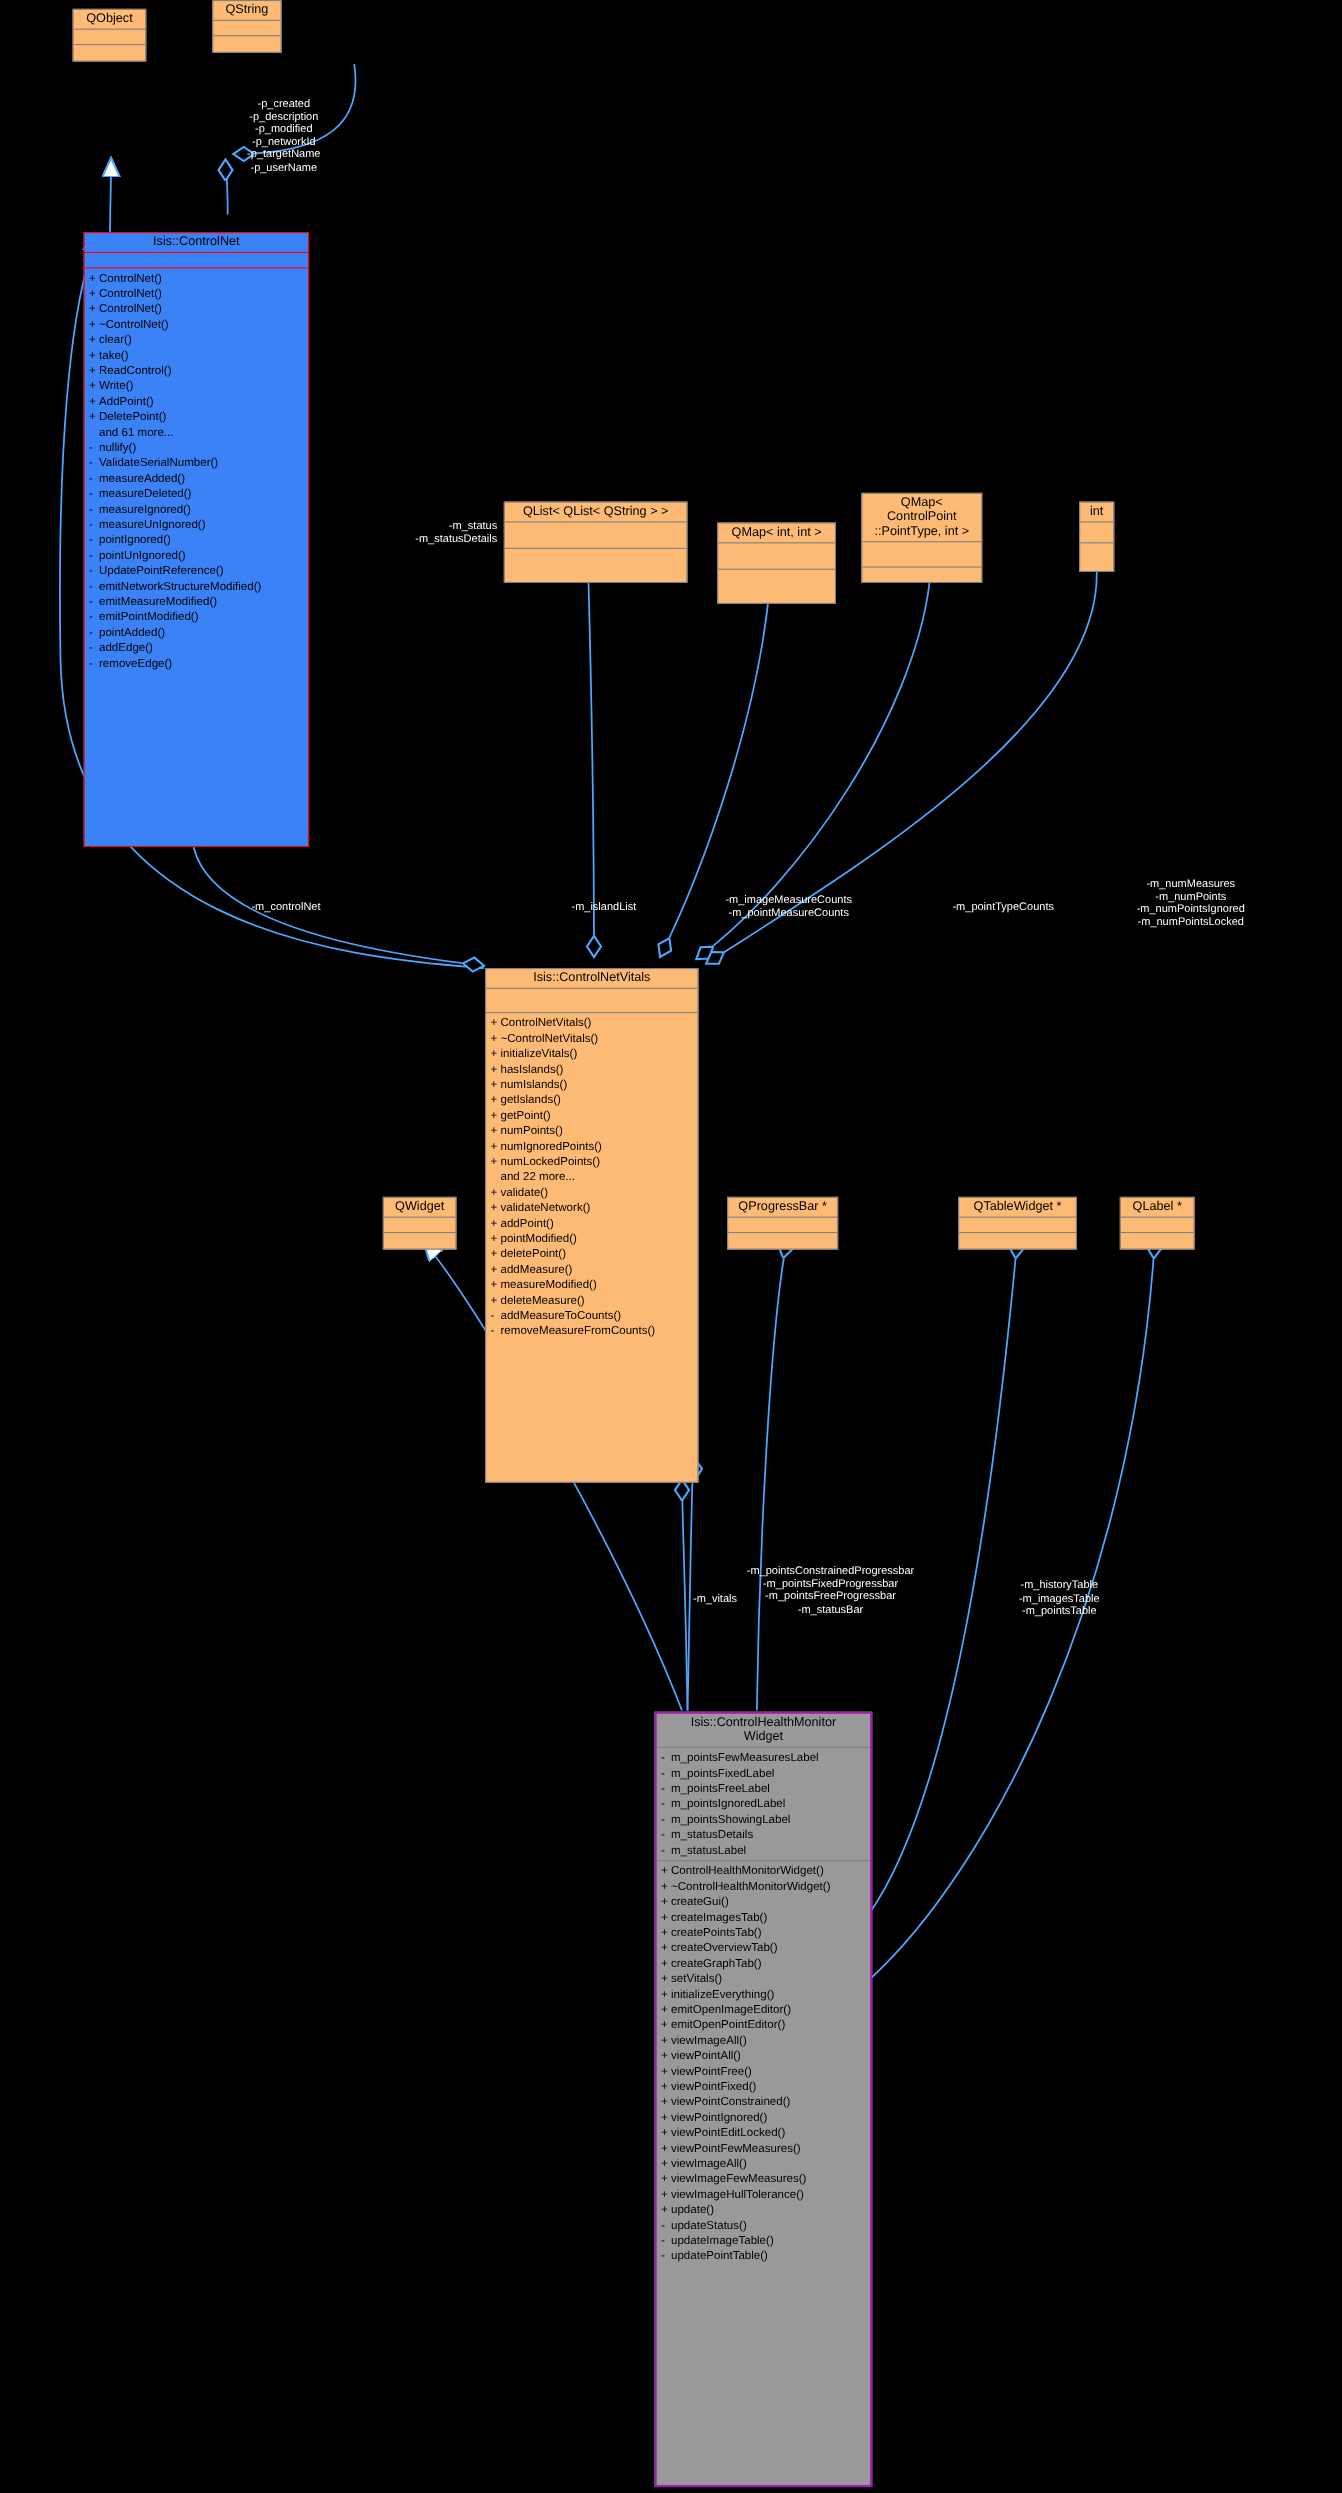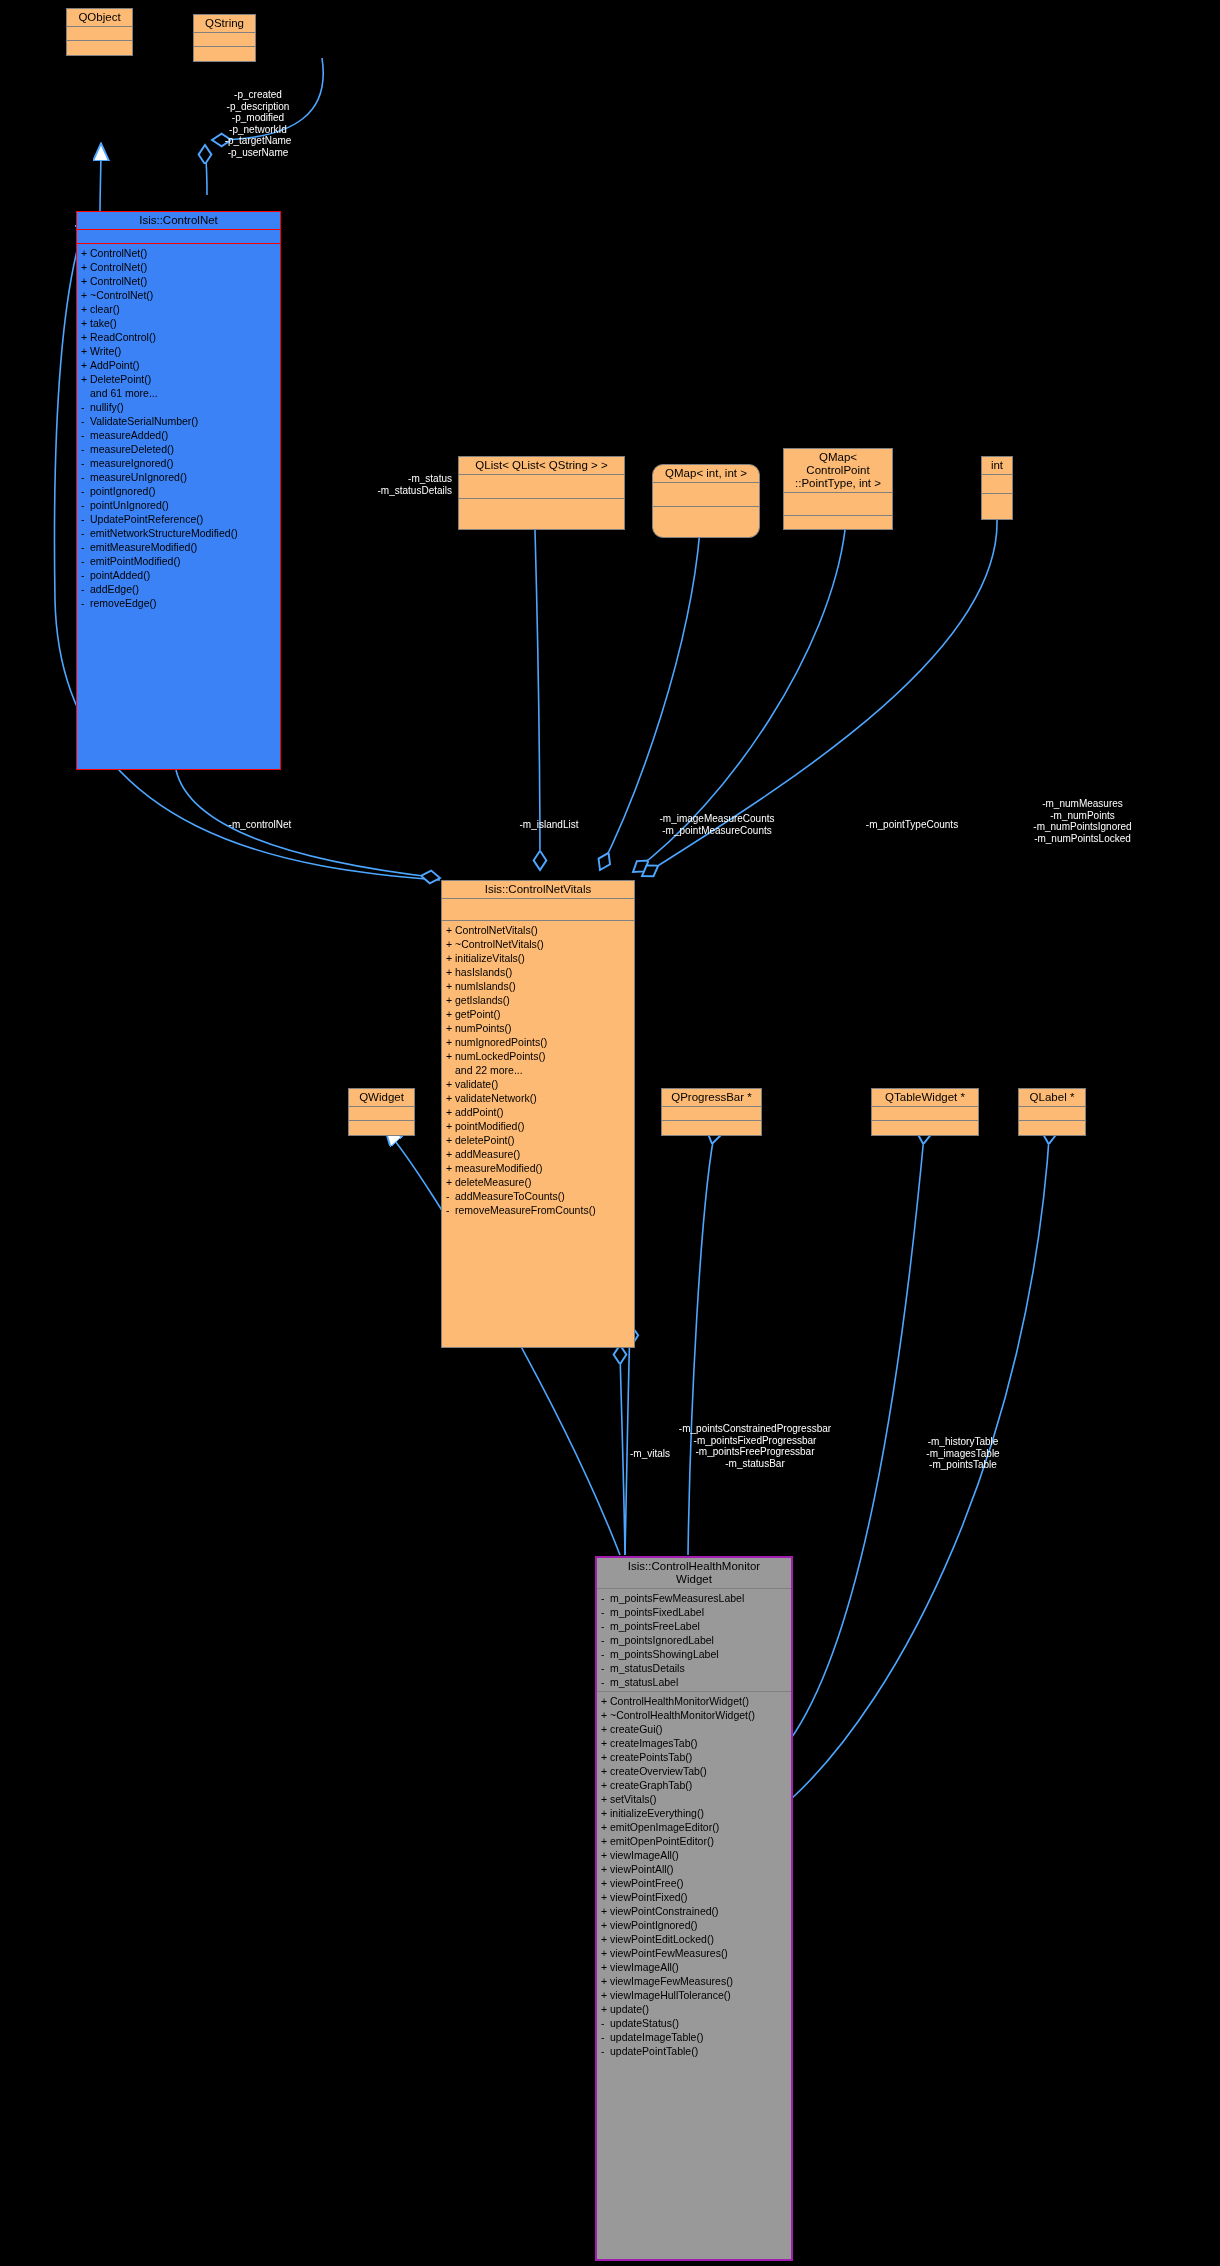--- a/index.html
+++ b/index.html
@@ -131,21 +131,21 @@
       <path d="M790,1800 C900,1700 1030,1450 1050,1125" marker-end="url(#diamondOpen)"></path>
     </g>
   </svg>
 
   <div class="node" style="left:66px; top:8px; width:67px; height:48px;">
     <div class="title">QObject</div>
     <div class="compartment empty-box"></div>
     <div class="compartment empty-box"></div>
   </div>
 
-  <div class="node" style="left:193px; top:14px; width:63px; height:48px;">
+  <div class="node" style="left:193px; top:0; width:63px; height:48px;">
     <div class="title">QString</div>
     <div class="compartment empty-box"></div>
     <div class="compartment empty-box"></div>
   </div>
 
   <div class="node red" style="left:76px; top:211px; width:205px; height:559px;">
     <div class="title">Isis::ControlNet</div>
     <div class="compartment empty-box"></div>
     <div class="compartment" style="padding-top:2px;">
         <div class="row"><span class="vis">+</span><span>ControlNet()</span></div>
@@ -176,21 +176,21 @@
         <div class="row"><span class="vis">-</span><span>removeEdge()</span></div>
       </div>
   </div>
 
   <div class="node" style="left:458px; top:456px; width:167px; height:74px;">
     <div class="title">QList&lt; QList&lt; QString &gt; &gt;</div>
     <div class="compartment empty-box" style="height:23px;"></div>
     <div class="compartment empty-box" style="height:23px;"></div>
   </div>
 
-  <div class="node" style="left:652px; top:464px; width:108px; height:74px;border-radius:11px;">
+  <div class="node" style="left:652px; top:475px; width:108px; height:74px;">
     <div class="title">QMap&lt; int, int &gt;</div>
     <div class="compartment empty-box" style="height:23px;"></div>
     <div class="compartment empty-box" style="height:23px;"></div>
   </div>
 
   <div class="node" style="left:783px; top:448px; width:110px; height:82px;">
     <div class="title">QMap&lt; ControlPoint
 ::PointType, int &gt;</div>
     <div class="compartment empty-box" style="height:22px;"></div>
     <div class="compartment empty-box" style="height:22px;"></div>

